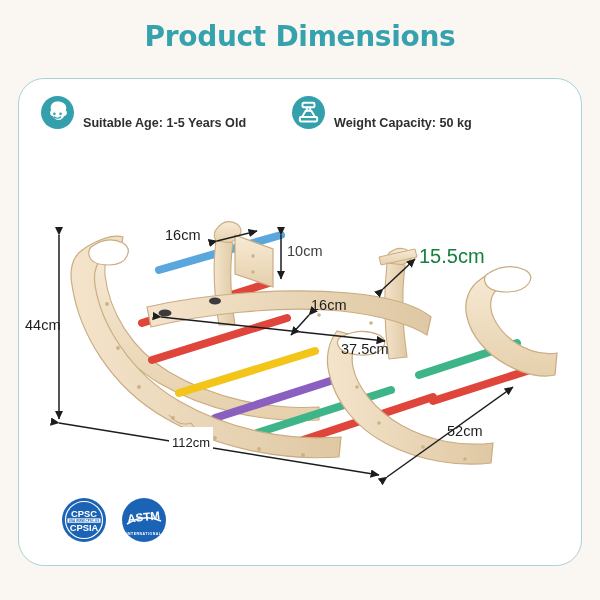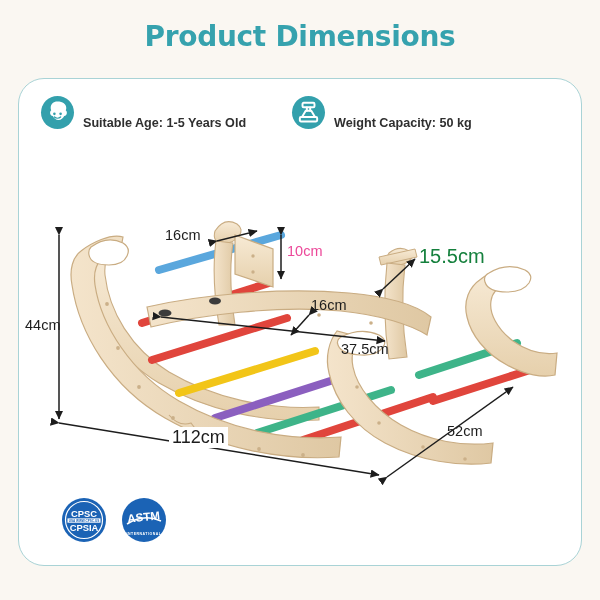--- a/index.html
+++ b/index.html
@@ -243,26 +243,26 @@
           <line x1="40" y1="60" x2="40" y2="244" marker-start="url(#ah)" marker-end="url(#ah2)"></line>
 
           <line x1="40" y1="248" x2="360" y2="300" marker-start="url(#ah)" marker-end="url(#ah2)"></line>
 
           <line x1="368" y1="302" x2="494" y2="212" marker-start="url(#ah)" marker-end="url(#ah2)"></line>
         </g>
       </svg>
 
       <div style="position:absolute;inset:0;">
         <span style="position:absolute;left:146px;top:52px;font-size:14.5px;color:#1d1d1d;font-family:'Liberation Sans',sans-serif;">16cm</span>
-        <span style="position:absolute;left:268px;top:68px;font-size:14.5px;color:#ec4899;font-family:'Liberation Sans',sans-serif;">10cm</span>
+        <span style="position:absolute;left:268px;top:68px;font-size:14.5px;color:#404040;font-family:'Liberation Sans',sans-serif;">10cm</span>
         <span style="position:absolute;left:400px;top:70px;font-size:20px;color:#15803d;font-family:'Liberation Sans',sans-serif;">15.5cm</span>
         <span style="position:absolute;left:292px;top:122px;font-size:14.5px;color:#1d1d1d;font-family:'Liberation Sans',sans-serif;">16cm</span>
         <span style="position:absolute;left:322px;top:166px;font-size:14.5px;color:#1d1d1d;font-family:'Liberation Sans',sans-serif;">37.5cm</span>
         <span style="position:absolute;left:6px;top:142px;font-size:14.5px;color:#1d1d1d;font-family:'Liberation Sans',sans-serif;">44cm</span>
-        <span style="position:absolute;left:150px;top:252px;font-size:18px;color:#1d1d1d;font-family:'Liberation Sans',sans-serif;background:#fff;padding:0 3px;">112cm</span>
+        <span style="position:absolute;left:150px;top:252px;font-size:13px;color:#1d1d1d;font-family:'Liberation Sans',sans-serif;background:#fff;padding:8px 3px;">112cm</span>
         <span style="position:absolute;left:428px;top:248px;font-size:14.5px;color:#1d1d1d;font-family:'Liberation Sans',sans-serif;">52cm</span>
       </div>
     </div>
 
     <div class="certs">
 
       <div class="cert">
         <svg viewBox="0 0 46 46" width="46" height="46">
           <circle cx="23" cy="23" r="22" fill="#1b63b5"></circle>
           <circle cx="23" cy="23" r="18.5" fill="none" stroke="#ffffff" stroke-width="1.2"></circle>

